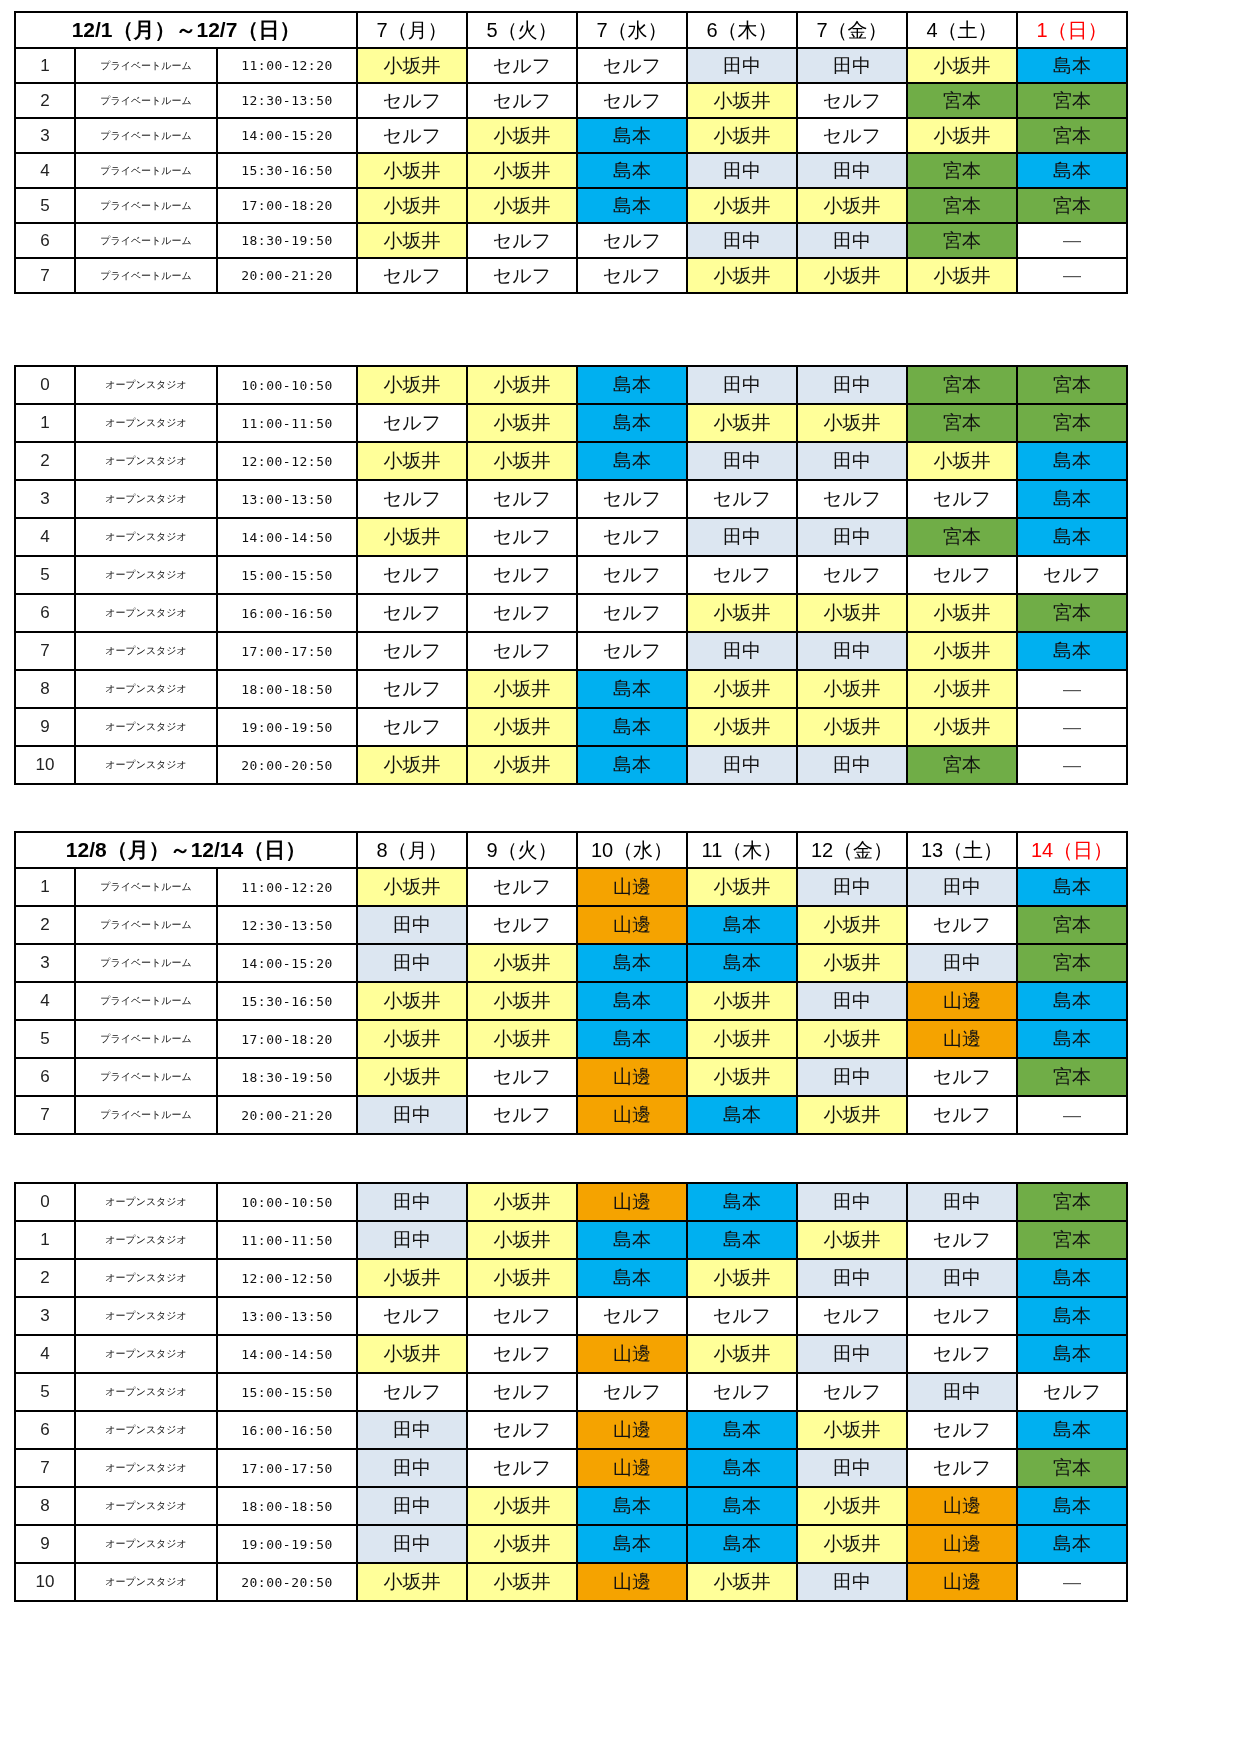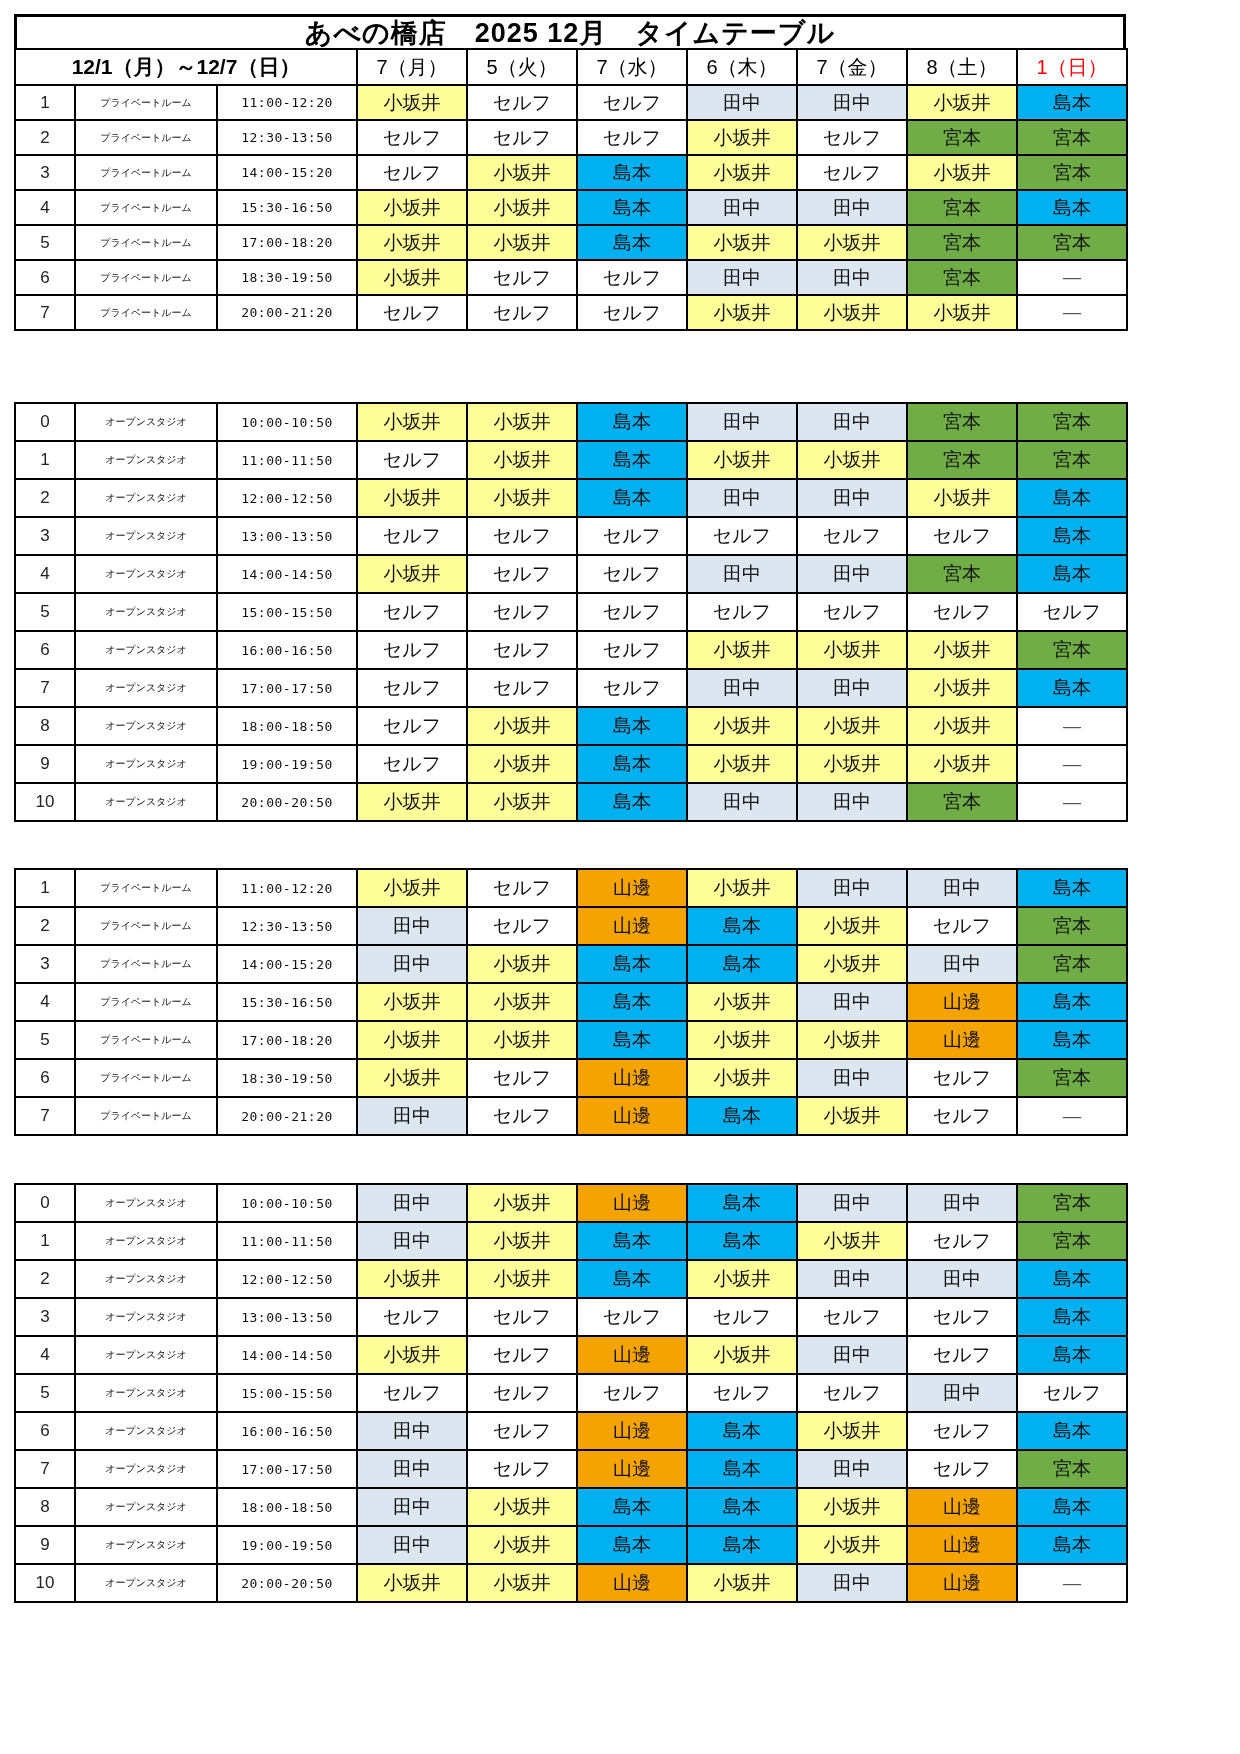--- a/index.html
+++ b/index.html
@@ -42,21 +42,20 @@
   td.room{font-size:10px;font-family:"DejaVu Sans Mono","Liberation Mono",monospace;color:#111;}
   td.time{font-size:13px;font-family:"DejaVu Sans Mono","Liberation Mono",monospace;color:#111;letter-spacing:0.5px;}
   td.name{font-size:19px;color:#111;}
   td.name.dash{color:#555;font-size:18px;}
 </style>
 </head>
 <body>
 
 <div class="page">
 
-  <div class="title-box">あべの橋店　2025 12月　タイムテーブル</div>
 
   <table class="sched t1">
     <colgroup>
       <col style="width:60px">
         <col style="width:142px">
         <col style="width:140px">
       <col style="width:110px">
         <col style="width:110px">
         <col style="width:110px">
       <col style="width:110px">
@@ -65,21 +64,21 @@
         <col style="width:110px">
     </colgroup>
     <tbody>
         <tr class="head-row">
           <td colspan="3" class="range">12/1（月）～12/7（日）</td>
           <td class="dayh">7（月）</td>
           <td class="dayh">5（火）</td>
           <td class="dayh">7（水）</td>
           <td class="dayh">6（木）</td>
           <td class="dayh">7（金）</td>
-          <td class="dayh">8（土）</td>
+          <td class="dayh">4（土）</td>
           <td class="dayh red">1（日）</td>
         </tr>
         <tr class="data-row">
           <td class="num">1</td>
           <td class="room">プライベートルーム</td>
           <td class="time">11:00-12:20</td>
           <td class="name" style="background: rgb(255, 255, 153);">小坂井</td>
           <td class="name" style="background: rgb(255, 255, 255);">セルフ</td>
           <td class="name" style="background: rgb(255, 255, 255);">セルフ</td>
           <td class="name" style="background: rgb(220, 230, 241);">田中</td>
@@ -318,20 +317,30 @@
         <col style="width:140px">
       <col style="width:110px">
         <col style="width:110px">
         <col style="width:110px">
       <col style="width:110px">
         <col style="width:110px">
         <col style="width:110px">
         <col style="width:110px">
     </colgroup>
     <tbody>
+        <tr class="head-row">
+          <td colspan="3" class="range">12/8（月）～12/14（日）</td>
+          <td class="dayh">8（月）</td>
+          <td class="dayh">9（火）</td>
+          <td class="dayh">10（水）</td>
+          <td class="dayh">11（木）</td>
+          <td class="dayh">12（金）</td>
+          <td class="dayh">13（土）</td>
+          <td class="dayh red">14（日）</td>
+        </tr>
         <tr class="data-row">
           <td class="num">1</td>
           <td class="room">プライベートルーム</td>
           <td class="time">11:00-12:20</td>
           <td class="name" style="background: rgb(255, 255, 153);">小坂井</td>
           <td class="name" style="background: rgb(255, 255, 255);">セルフ</td>
           <td class="name" style="background: rgb(245, 163, 0);">山邊</td>
           <td class="name" style="background: rgb(255, 255, 153);">小坂井</td>
           <td class="name" style="background: rgb(220, 230, 241);">田中</td>
           <td class="name" style="background: rgb(220, 230, 241);">田中</td>

